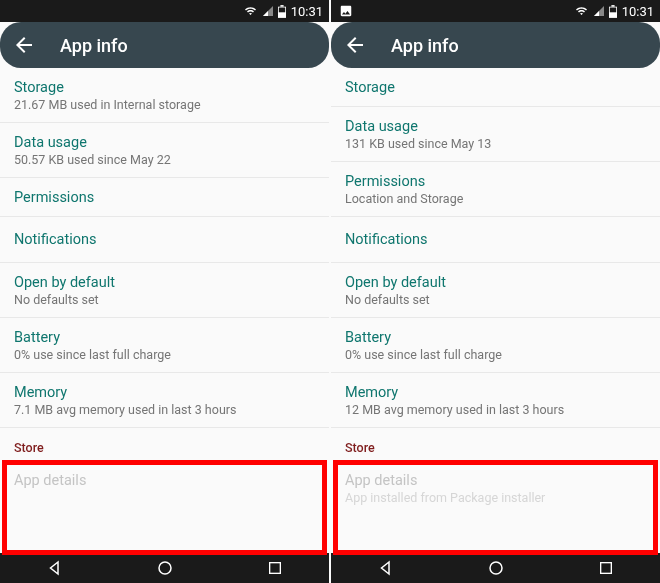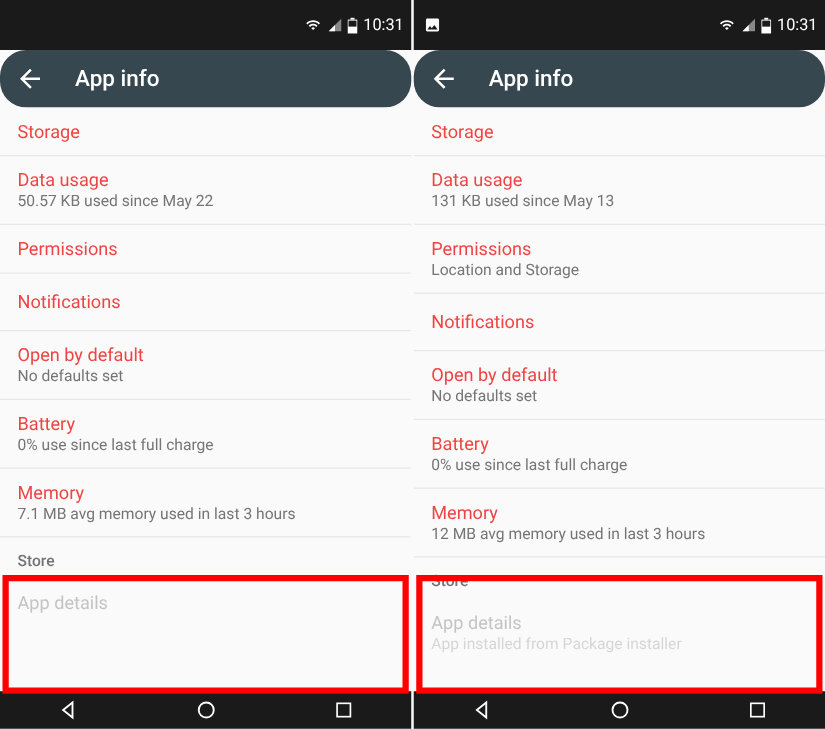--- a/index.html
+++ b/index.html
@@ -14,21 +14,21 @@
       width: 329px;
       height: 583px;
       background: #fafafa;
       position: relative;
       display: flex;
       flex-direction: column;
     }
     .phone + .phone { margin-left: 2px; }
 
     .status-bar {
-      height: 40px;
+      height: 22px;
       background: #1a1a1a;
       display: flex;
       align-items: center;
       justify-content: flex-end;
       padding: 0 6px;
       color: #fff;
       font-size: 12px;
     }
     .status-icons { display: flex; align-items: center; gap: 3px; }
     .status-left { margin-right: auto; padding-left: 2px; }
@@ -54,42 +54,42 @@
       flex: 1;
       overflow: hidden;
       background: #fafafa;
     }
     .setting-item {
       padding: 11px 14px 10px;
       border-bottom: 1px solid #e8e8e8;
     }
     .setting-title {
       font-size: 14.5px;
-      color: #ef4444;
+      color: #0f766e;
     }
     .setting-sub {
       font-size: 12.5px;
       color: #757575;
       margin-top: 1px;
     }
     .setting-item.single { padding: 14px 14px; }
 
     .highlight-box {
       position: absolute;
       left: 2px;
       right: 2px;
       bottom: 28px;
       height: 95px;
       border: 5px solid #ff0000;
       pointer-events: none;
       z-index: 5;
     }
     .store-header {
       font-size: 12.5px;
-      color: #737373;
+      color: #7f1d1d;
       font-weight: 500;
       padding: 12px 14px 6px;
     }
     .faded .setting-title { color: #c4c4c4; }
     .faded .setting-sub { color: #d6d6d6; }
     .section-store .setting-item { border-bottom: none; }
 
     .nav-bar {
       height: 30px;
       background: #1a1a1a;
@@ -126,20 +126,21 @@
   <div class="app-bar">
     <svg class="back-icon" viewBox="0 0 24 24" fill="#fff">
         <path d="M20 11H7.83l5.59-5.59L12 4l-8 8 8 8 1.41-1.41L7.83 13H20v-2z"></path>
       </svg>
     <div class="app-bar-title">App info</div>
   </div>
 
   <div class="content">
     <div class="setting-item">
       <div class="setting-title">Storage</div>
+      <div class="setting-sub">21.67 MB used in Internal storage</div>
     </div>
     <div class="setting-item">
       <div class="setting-title">Data usage</div>
       <div class="setting-sub">50.57 KB used since May 22</div>
     </div>
     <div class="setting-item">
       <div class="setting-title">Permissions</div>
     </div>
     <div class="setting-item single">
       <div class="setting-title">Notifications</div>

